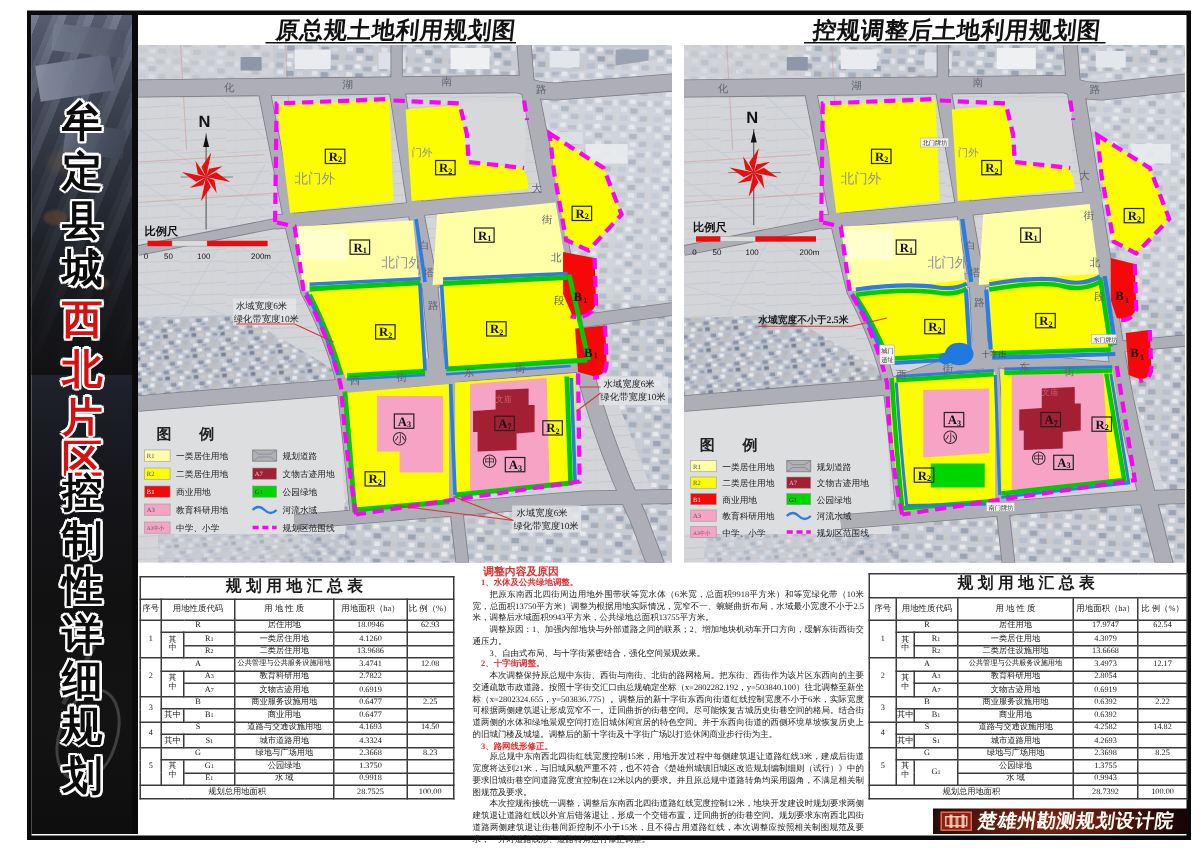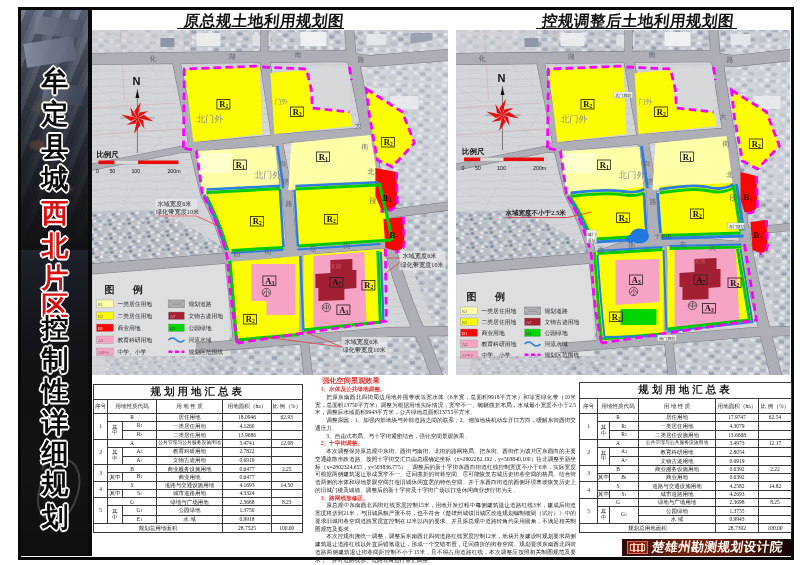--- a/index.html
+++ b/index.html
@@ -877,21 +877,21 @@
    <tr>
             <td colspan="4" style="height:9px">规划总用地面积</td>
             <td>28.7525</td>
             <td>100.00</td>
           </tr>
   </tbody>
       </table>
   </div>
 
   <div class="notes" id="notes">
-   <div class="rt" style="font-size:7.2px;line-height:9px;text-indent:1em">强化空间景观效果</div>
+   <div class="rt" style="font-size:7.2px;line-height:9px;text-indent:1em">调整内容及原因</div>
    <div class="rt" style="text-indent:1em">1、水体及公共绿地调整。</div>
    <p>把原东南西北四街周边用地外围带状等宽水体（6米宽，总面积9918平方米）和等宽绿化带（10米宽，总面积13750平方米）调整为根据用地实际情况，宽窄不一、蜿蜒曲折布局，水域最小宽度不小于2.5米，调整后水域面积9943平方米，公共绿地总面积13755平方米。</p>
    <p>调整原因：1、加强内部地块与外部道路之间的联系；2、增加地块机动车开口方向，缓解东街西街交通压力。</p>
    <p>3、自由式布局、与十字街紧密结合，强化空间景观效果。</p>
    <div class="rt" style="text-indent:1em">2、十字街调整。</div>
    <p>本次调整保持原总规中东街、西街与南街、北街的路网格局。把东街、西街作为该片区东西向的主要交通疏散市政道路。按照十字街交汇口由总规确定坐标（x=2802282.192，y=503840.100）往北调整至新坐标（x=2802324.655，y=503836.775）。调整后的新十字街东西向街道红线控制宽度不小于6米，实际宽度可根据两侧建筑退让形成宽窄不一。迂回曲折的街巷空间。尽可能恢复古城历史街巷空间的格局。结合街道两侧的水体和绿地景观空间打造旧城休闲宜居的特色空间。并于东西向街道的西侧环境草坡恢复历史上的旧城门楼及城墙。调整后的新十字街及十字街广场以打造休闲商业步行街为主。</p>
    <div class="rt" style="text-indent:1em">3、路网线形修正。</div>
    <p>原总规中东南西北四街红线宽度控制15米，用地开发过程中每侧建筑退让道路红线3米，建成后街道宽度将达到21米，与旧城风貌严重不符，也不符合《楚雄州城镇旧城区改造规划编制细则（试行）》中的要求旧城街巷空间道路宽度宜控制在12米以内的要求。并且原总规中道路转角均采用圆角，不满足相关制图规范及要求。</p>
    <p>本次控规衔接统一调整，调整后东南西北四街道路红线宽度控制12米，地块开发建设时规划要求两侧建筑退让道路红线以外宜后错落退让，形成一个交错布置，迂回曲折的街巷空间。规划要求东南西北四街道路两侧建筑退让街巷间距控制不小于15米，且不得占用道路红线，本次调整应按照相关制图规范及要求，一并对道路线形、道路转角进行修正调整。</p>
   </div>

